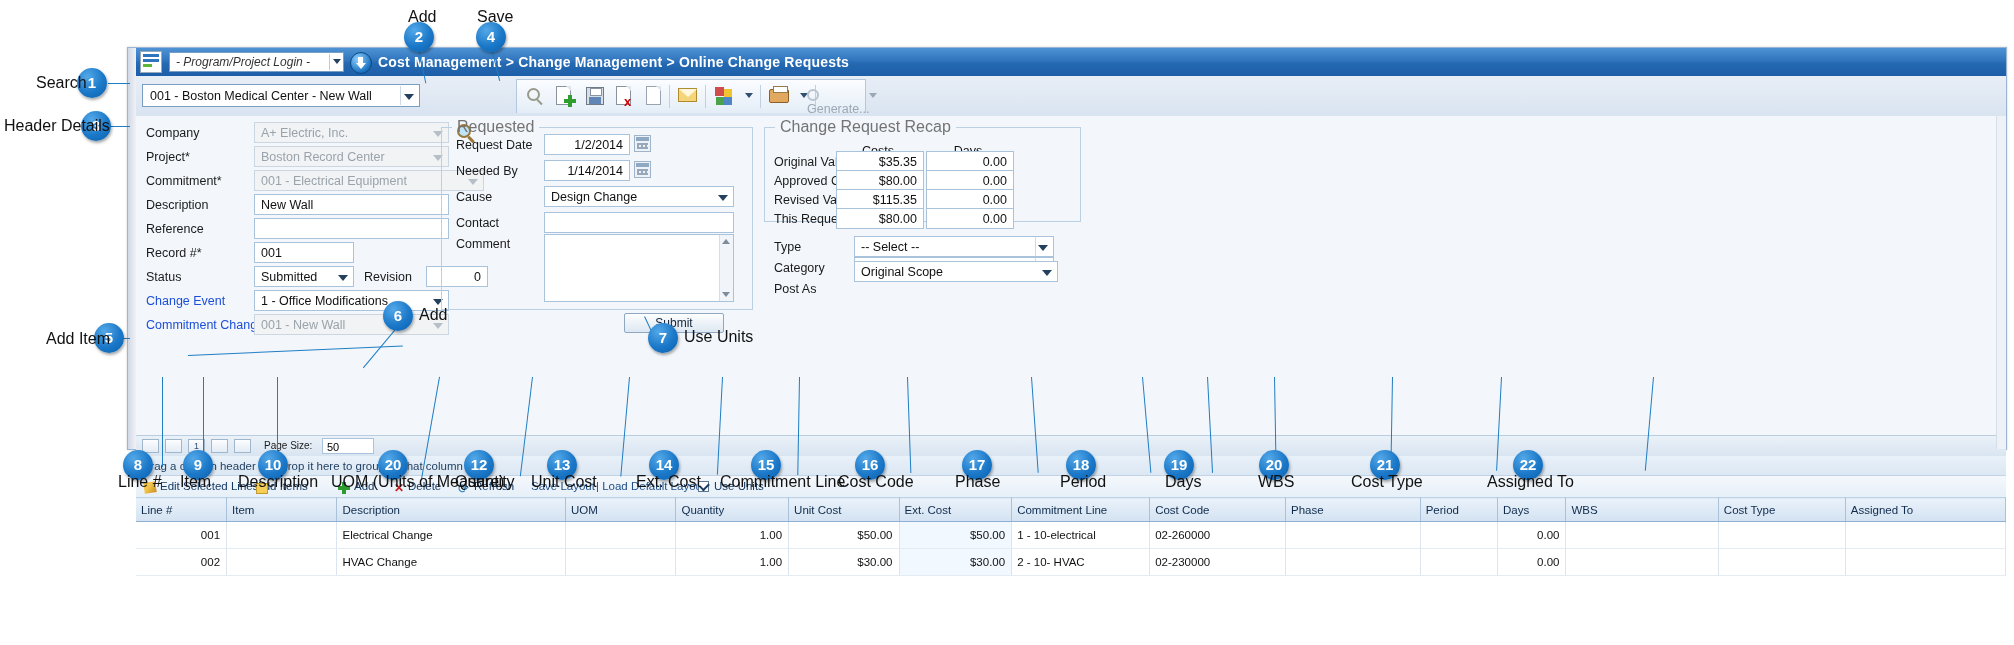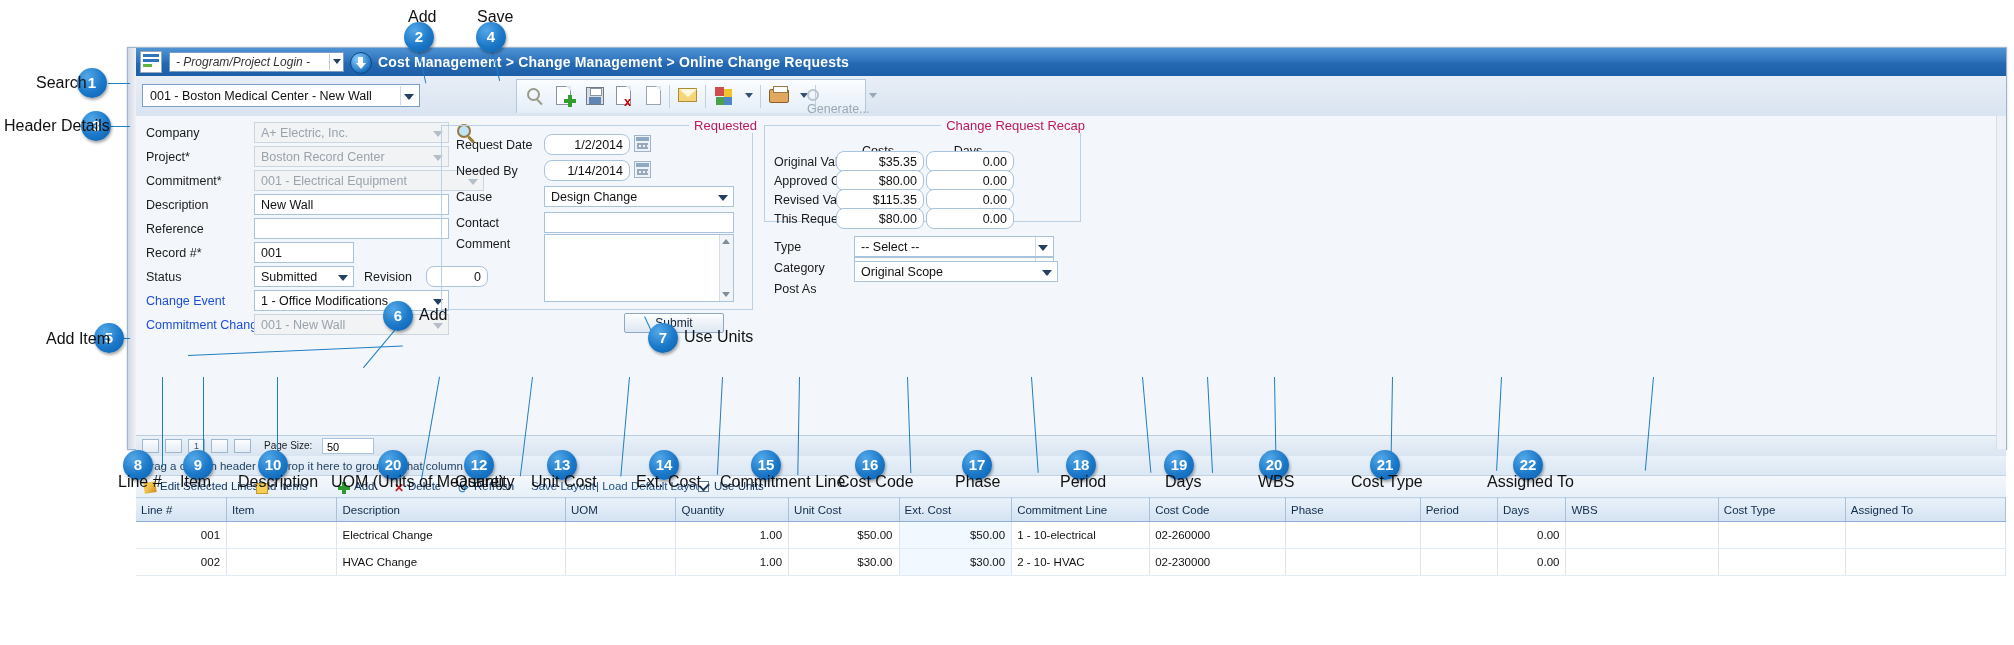--- a/index.html
+++ b/index.html
@@ -103,28 +103,28 @@
   
   #form{position:absolute;left:8px;top:68px;right:0;height:320px;background:#f3f7fb;}
   .flabel{position:absolute;font-size:12.5px;color:#1a1a1a;}
   .flabel.link{color:#1d4ed8;}
   .fin{position:absolute;height:21px;background:#fff;border:1px solid #a9c3dd;
     box-sizing:border-box;font-size:12.5px;color:#111;padding:3px 0 0 6px;}
   .fin.dis{background:#f1f3f5;border-color:#ccd6e0;color:#9aa3ac;}
   .fin .arr{position:absolute;right:5px;top:8px;border-left:5px solid transparent;
     border-right:5px solid transparent;border-top:6px solid #23405e;}
   .fin.dis .arr{border-top-color:#b6bfc8;}
-  .fin.rt{text-align:right;padding:3px 6px 0 0;border-radius:8px;}
+  .fin.rt{text-align:right;padding:3px 6px 0 0;}
   .fin.sep .sp{position:absolute;right:17px;top:0;bottom:0;width:1px;background:#cfdae6;}
   .magsm{position:absolute;width:14px;height:14px;border:2px solid #9a7a3a;border-radius:50%;
     box-sizing:border-box;background:#bfe3f7;}
   .magsm:after{content:"";position:absolute;right:-6px;bottom:-5px;width:8px;height:3px;
     background:#9a7a3a;transform:rotate(45deg);border-radius:1px;}
   fieldset.grp{position:absolute;border:1px solid #bcd0e3;margin:0;padding:0;background:transparent;}
-  fieldset.grp legend{font-size:13px;color:#be185d;margin-left:10px;padding:0 5px;text-align:right;}
+  fieldset.grp legend{font-size:16px;color:#737373;margin-left:10px;padding:0 5px;}
   .cal{position:absolute;width:17px;height:17px;background:#eef2f7;border:1px solid #9fb4c8;
     box-sizing:border-box;}
   .cal:before{content:"";position:absolute;left:1px;top:1px;right:1px;height:4px;background:#8fa9c2;}
   .cal:after{content:"";position:absolute;left:2px;top:7px;right:2px;bottom:2px;
     background:repeating-linear-gradient(to right,#5d7792 0 2px,transparent 2px 4px),
                repeating-linear-gradient(to bottom,#5d7792 0 2px,transparent 2px 4px);
     background-size:4px 4px;opacity:.6;}
   #cmtBox{position:absolute;background:#fff;border:1px solid #a9c3dd;box-sizing:border-box;}
   #cmtBox .sb{position:absolute;right:0;top:0;bottom:0;width:13px;background:#f1f4f8;border-left:1px solid #d3dde7;}
   #cmtBox .sb .up,#cmtBox .sb .dn{position:absolute;left:2px;border-left:4px solid transparent;

